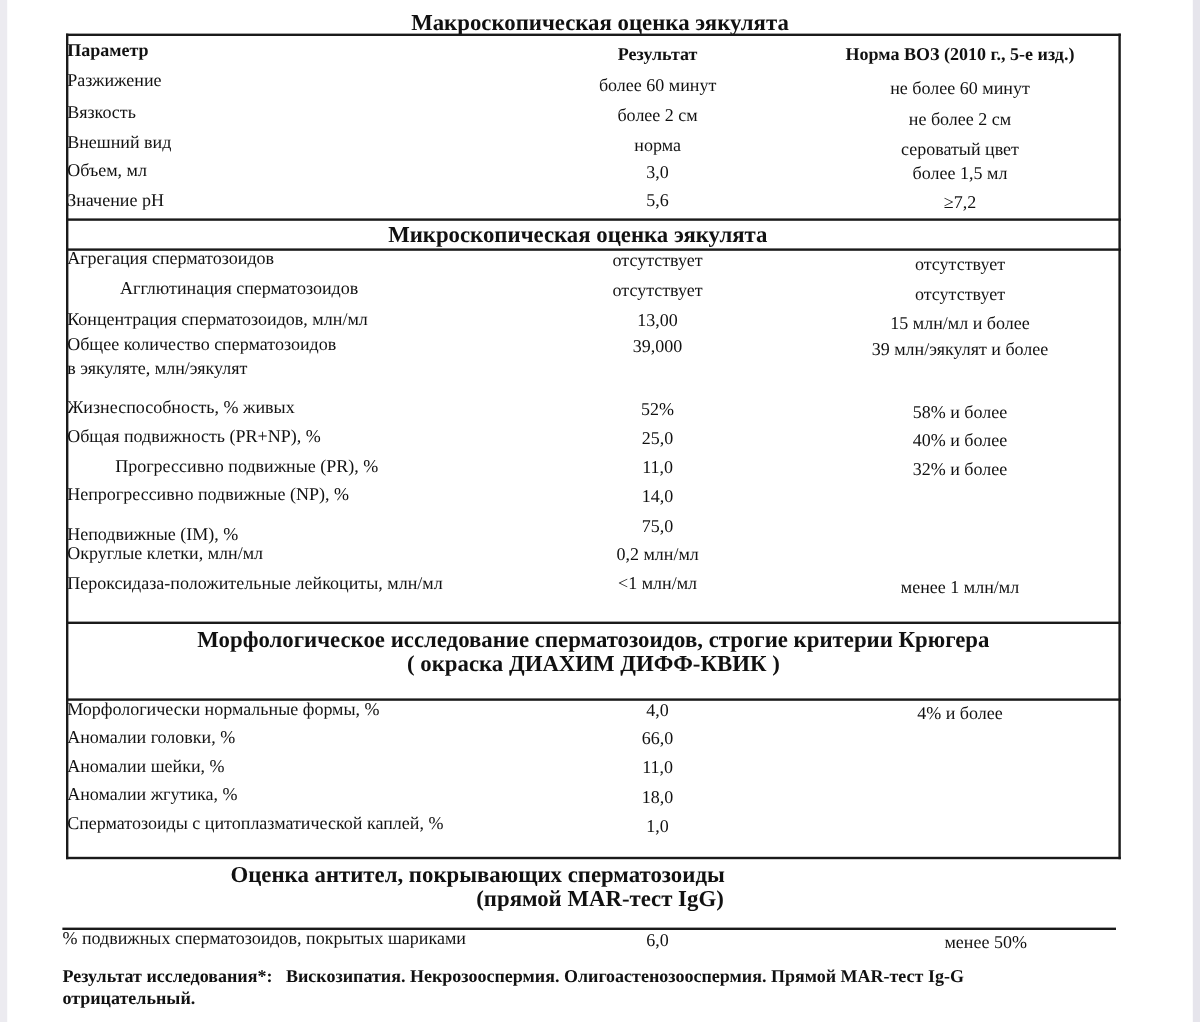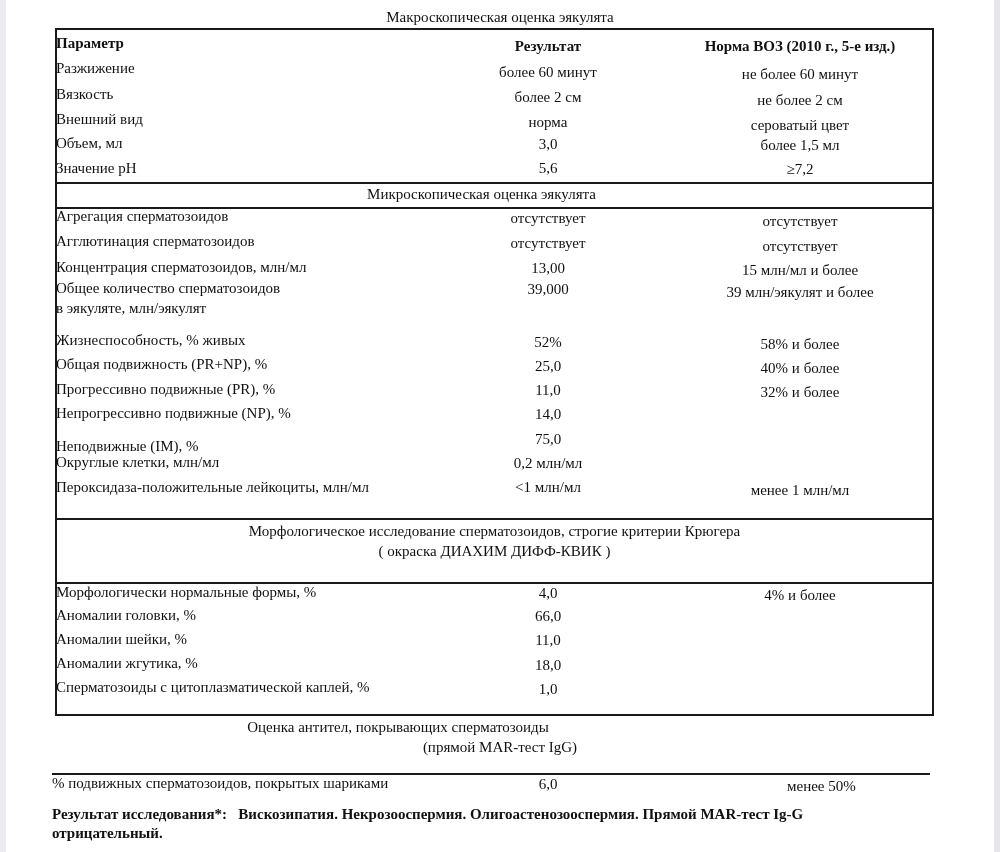--- a/index.html
+++ b/index.html
@@ -5,21 +5,21 @@
     html, body { margin: 0; padding: 0; }
     body {
       width: 1000px; height: 852px; overflow: hidden; position: relative;
       background: #ffffff;
       font-family: "Liberation Serif", "DejaVu Serif", serif;
       color: #111;
     }
     .edge-left { position: absolute; left: 0; top: 0; width: 6px; height: 852px; background: #ecebf0; }
     .edge-right { position: absolute; right: 0; top: 0; width: 6px; height: 852px; background: #e6e5ec; }
     .abs { position: absolute; white-space: nowrap; }
-    .title { font-weight: normal; font-size: 15px; }
+    .title { font-weight: bold; font-size: 19px; }
     .cell { font-size: 15px; }
     .hdr { font-weight: bold; font-size: 15px; }
     .c2 { position: absolute; width: 220px; text-align: center; left: 438px; }
     .c3 { position: absolute; width: 280px; text-align: center; left: 660px; }
     .c1 { position: absolute; left: 56px; }
     .hline { position: absolute; height: 0; border-top: 2px solid #1a1a1a; }
     .vline { position: absolute; width: 0; border-left: 2px solid #1a1a1a; }
     .bold { font-weight: bold; font-size: 15px; }
   </style>
 </head>
@@ -67,21 +67,21 @@
 
 <div class="abs title" style="left:55px;width:853px;text-align:center;top:186px;">Микроскопическая оценка эякулята</div>
 <div class="hline" style="left:55px;width:879px;top:207px;"></div>
 
 <div>
   <div class="abs cell c1" style="top:208px;">Агрегация сперматозоидов</div>
   <div class="abs cell c2" style="top:210px;">отсутствует</div>
   <div class="abs cell c3" style="top:213px;">отсутствует</div>
 </div>
 <div>
-  <div class="abs cell c1" style="top:233px;">Агглютинация сперматозоидов</div>
+  <div class="abs cell c1" style="top:233px;padding-left:44px;">Агглютинация сперматозоидов</div>
   <div class="abs cell c2" style="top:235px;">отсутствует</div>
   <div class="abs cell c3" style="top:238px;">отсутствует</div>
 </div>
 <div>
   <div class="abs cell c1" style="top:259px;">Концентрация сперматозоидов, млн/мл</div>
   <div class="abs cell c2" style="top:260px;">13,00</div>
   <div class="abs cell c3" style="top:262px;">15 млн/мл и более</div>
 </div>
 <div>
   <div class="abs cell c1" style="top:280px;">Общее количество сперматозоидов</div>
@@ -93,21 +93,21 @@
   <div class="abs cell c1" style="top:332px;">Жизнеспособность, % живых</div>
   <div class="abs cell c2" style="top:334px;">52%</div>
   <div class="abs cell c3" style="top:336px;">58% и более</div>
 </div>
 <div>
   <div class="abs cell c1" style="top:356px;">Общая подвижность (PR+NP), %</div>
   <div class="abs cell c2" style="top:358px;">25,0</div>
   <div class="abs cell c3" style="top:360px;">40% и более</div>
 </div>
 <div>
-  <div class="abs cell c1" style="top:381px;">Прогрессивно подвижные (PR), %</div>
+  <div class="abs cell c1" style="top:381px;padding-left:40px;">Прогрессивно подвижные (PR), %</div>
   <div class="abs cell c2" style="top:382px;">11,0</div>
   <div class="abs cell c3" style="top:384px;">32% и более</div>
 </div>
 <div>
   <div class="abs cell c1" style="top:405px;">Непрогрессивно подвижные (NP), %</div>
   <div class="abs cell c2" style="top:406px;">14,0</div>
 </div>
 <div>
   <div class="abs cell c1" style="top:438px;">Неподвижные (IM), %</div>
   <div class="abs cell c2" style="top:431px;">75,0</div>

